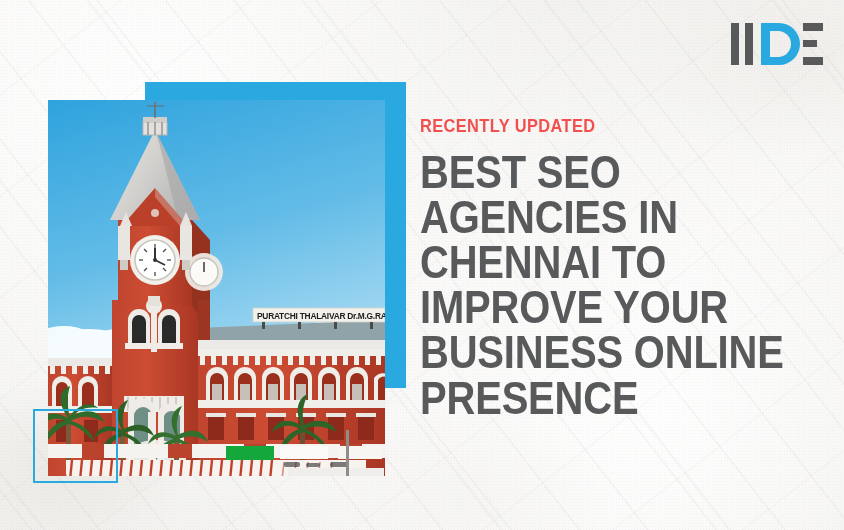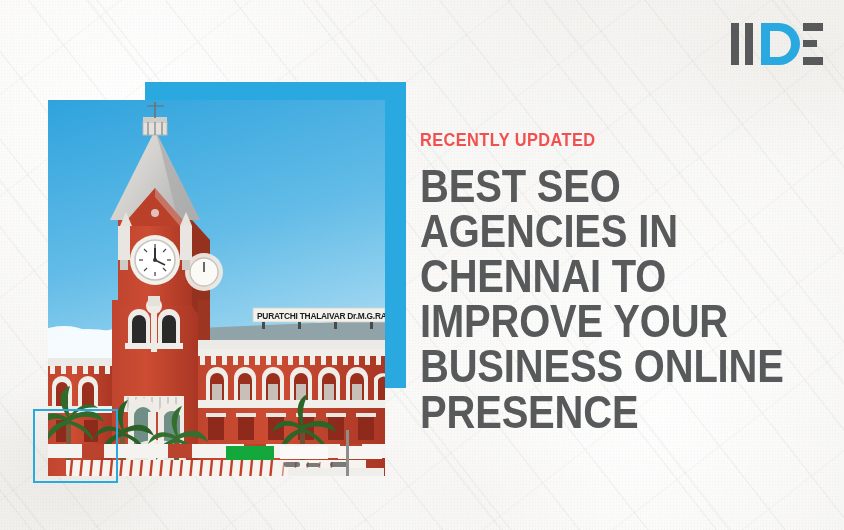--- a/index.html
+++ b/index.html
@@ -119,21 +119,21 @@
     overflow: hidden;
     z-index: 4;
     background: #7fc7ea;
   }
   #photo svg { display: block; }
 
   
   #text-col {
     position: absolute;
     left: 420px;
-    top: 130px;
+    top: 116px;
     width: 415px;
     z-index: 5;
   }
   #kicker {
     font-family: "Liberation Sans Narrow", "Liberation Sans", sans-serif;
     font-weight: 700;
     font-size: 19px;
     letter-spacing: 0.5px;
     color: #f1504f;
     line-height: 1;

